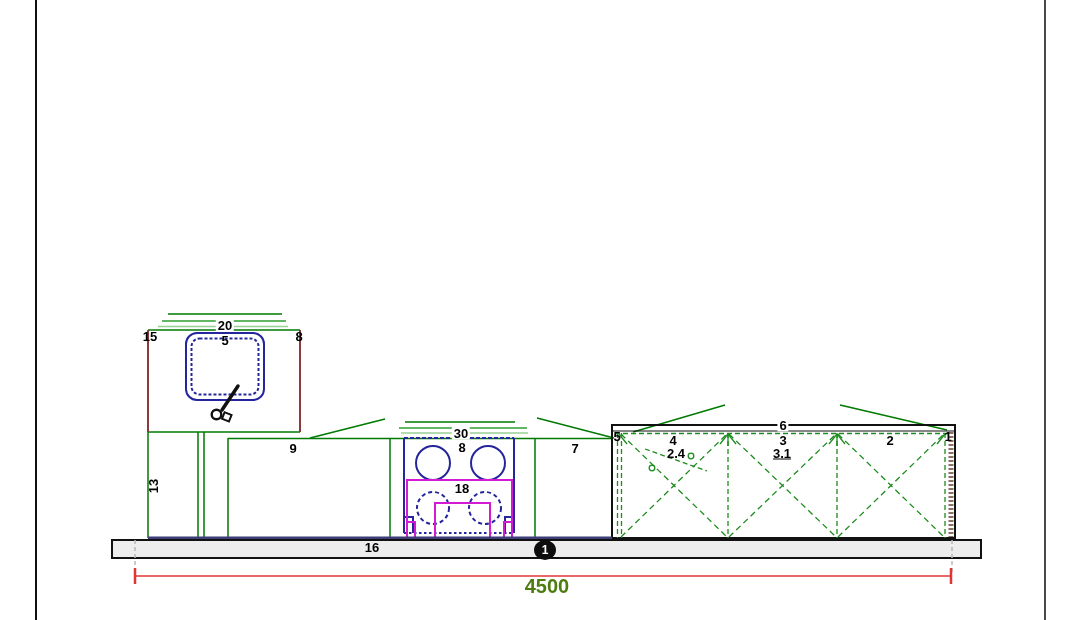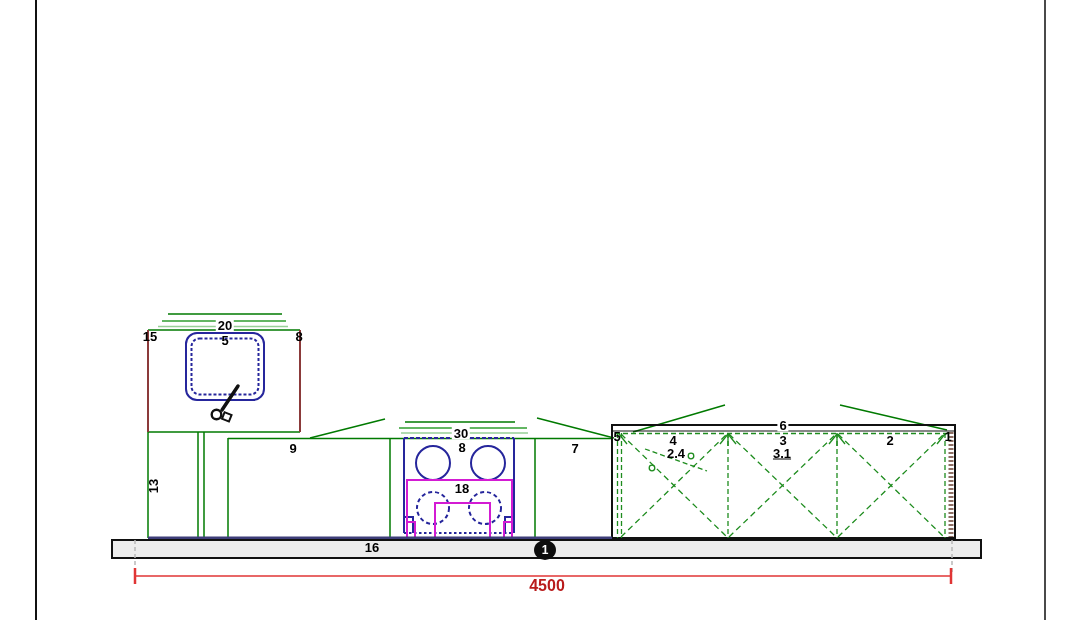--- a/index.html
+++ b/index.html
@@ -20,21 +20,21 @@
   .red{stroke:var(--c-red);fill:none;}
   .ext{stroke:#b8b8b8;stroke-width:1.5;fill:none;}
   .ink{stroke:#111;fill:none;}
 
   #callout-layer{position:absolute;left:0;top:0;width:100%;height:100%;}
   .callout{position:absolute;transform:translate(-50%,-50%);
            font-weight:bold;font-size:13px;line-height:13px;color:#000;white-space:nowrap;}
   .callout.bg{background:#fff;padding:0 2px;}
   .callout.rot{transform:translate(-50%,-50%) rotate(-90deg);}
   .dim-label{position:absolute;left:547px;top:586px;transform:translate(-50%,-50%);
-             font-weight:bold;font-size:16px;color:#b91c1c;}
+             font-weight:bold;font-size:20px;color:#4d7c0f;}
   .pos-marker{position:absolute;left:545px;top:550px;transform:translate(-50%,-50%);
               width:22px;height:20px;border-radius:50%;background:#0d0d0d;color:#fff;
               font-weight:bold;font-size:12px;line-height:20px;text-align:center;}
 </style>
 </head>
 <body>
 
 <div class="canvas">
 
   <svg width="1080" height="620" viewBox="0 0 1080 620">

